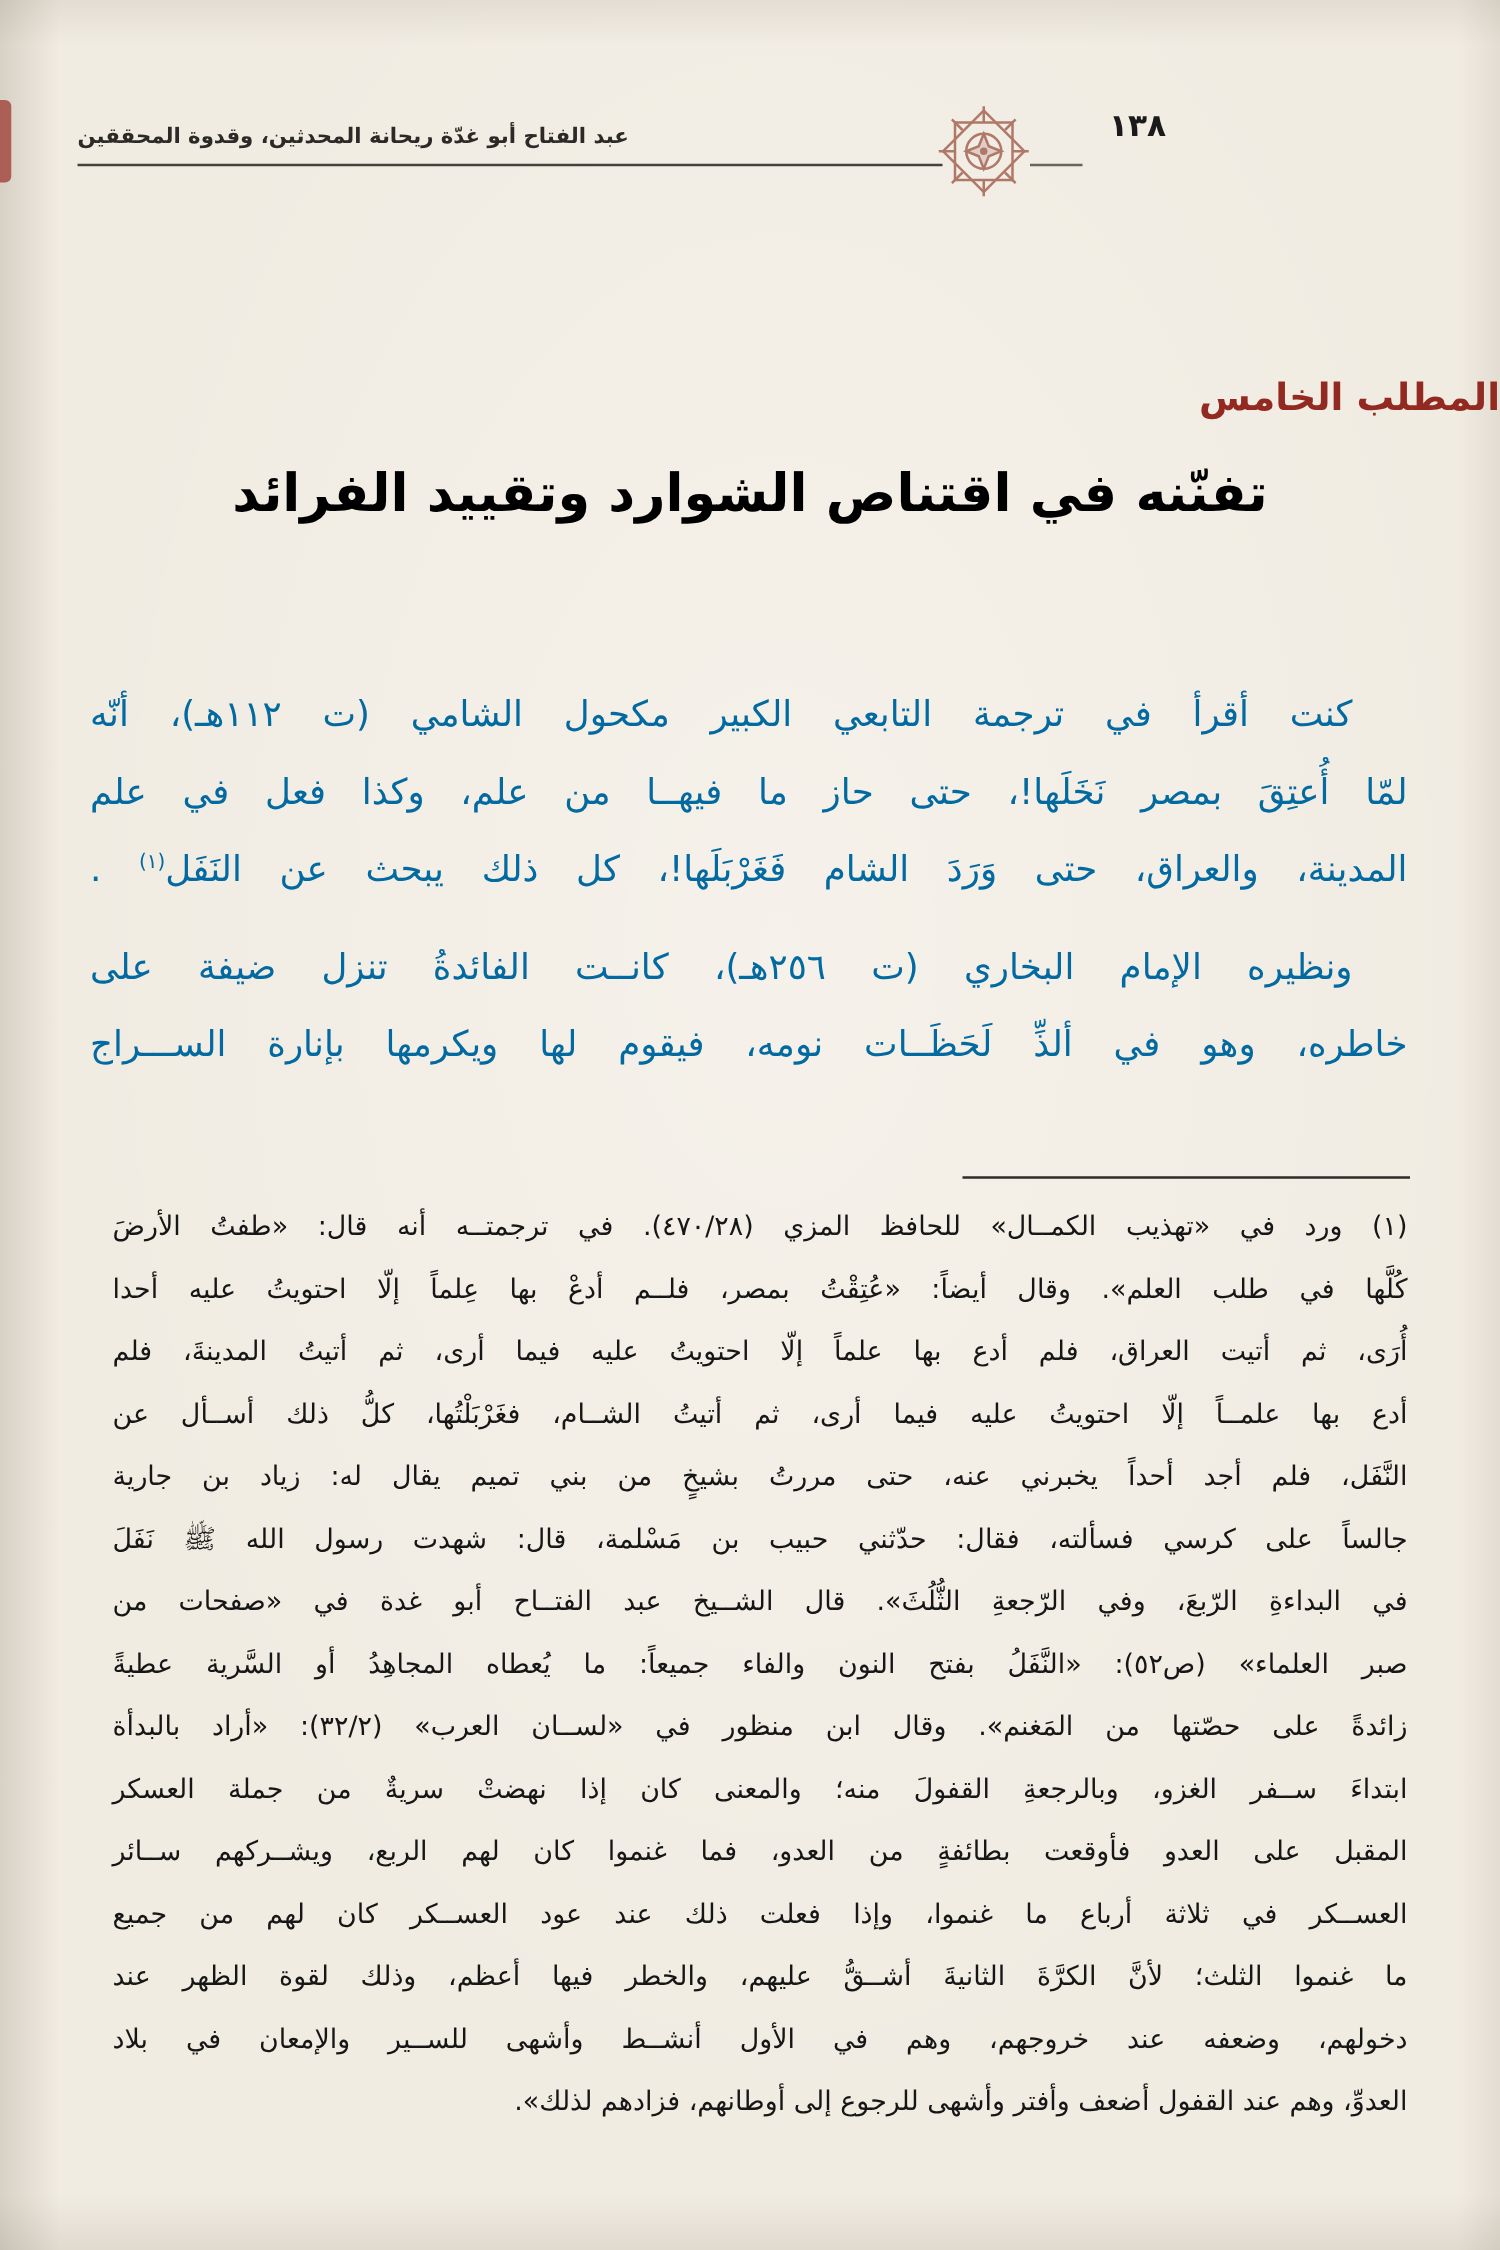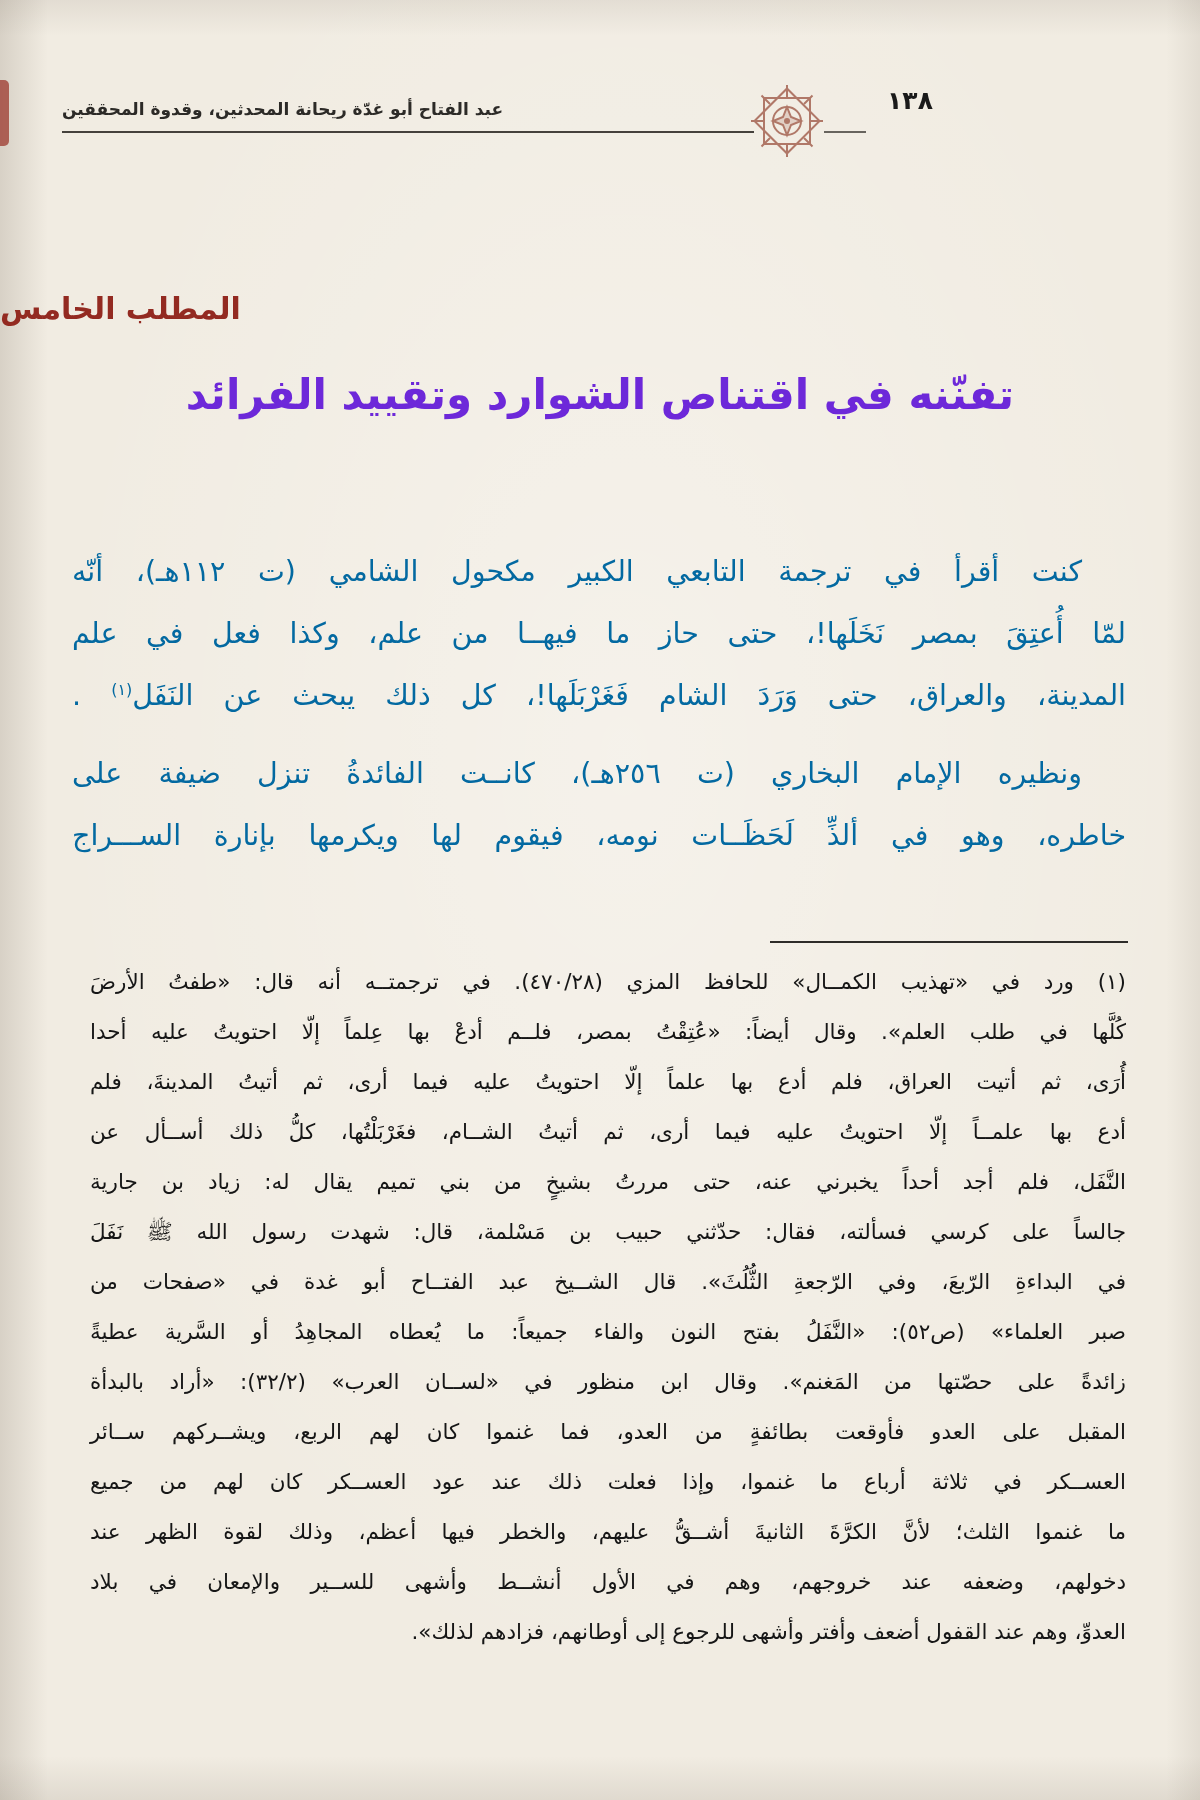--- a/index.html
+++ b/index.html
@@ -27,26 +27,26 @@
     font-size:17px; font-weight:bold; color:#2c2a27; direction:rtl;text-align:center;
   }
   .page-number {
     position:absolute; left:872px; top:86px; width:76px; text-align:center;
     font-size:25px; font-weight:bold; color:#1a1a1a; letter-spacing:1px;
   }
   .header-rule { position:absolute; left:62px; top:131px; width:692px; height:2px; background:#45413c; }
   .header-rule-stub { position:absolute; left:824px; top:131px; width:42px; height:2px; background:#45413c; opacity:.8; }
   .ornament { position:absolute; left:746px; top:80px; width:82px; height:82px; }
   .kicker {
-    position:absolute; top:291px; left:0; width:100%; text-align:left;
+    position:absolute; top:301px; left:0; width:100%; text-align:right;
     font-size:30px; font-weight:bold; color:#932a21;
   }
   .main-title {
     position:absolute; top:370px; left:0; width:100%; text-align:center;
-    font-size:42px; font-weight:bold; color:#6d28d9;
+    font-size:42px; font-weight:bold; color:#000000;
   }
   .body-text { position:absolute; right:74px; left:72px; top:541px; }
   .bline {
     font-size:28.5px; line-height:62px; color:#0369a1;
     text-align:justify; text-align-last:justify;
   }
   .indent { padding-right:44px; }
   .pgap { height:16px; }
   sup.fnref { font-size:16px; line-height:0; }
   .foot-rule { position:absolute; right:72px; top:941px; width:358px; height:2px; background:#2e2c29; }
@@ -100,20 +100,21 @@
   <div class="footnote">
     <div class="fline">(١) ورد في «تهذيب الكمــال» للحافظ المزي (٤٧٠/٢٨). في ترجمتــه أنه قال: «طفتُ الأرضَ</div>
     <div class="fline">كُلَّها في طلب العلم». وقال أيضاً: «عُتِقْتُ بمصر، فلــم أدعْ بها عِلماً إلّا احتويتُ عليه أحدا</div>
     <div class="fline">أُرَى، ثم أتيت العراق، فلم أدع بها علماً إلّا احتويتُ عليه فيما أرى، ثم أتيتُ المدينةَ، فلم</div>
     <div class="fline">أدع بها علمــاً إلّا احتويتُ عليه فيما أرى، ثم أتيتُ الشــام، فغَرْبَلْتُها، كلُّ ذلك أســأل عن</div>
     <div class="fline">النَّفَل، فلم أجد أحداً يخبرني عنه، حتى مررتُ بشيخٍ من بني تميم يقال له: زياد بن جارية</div>
     <div class="fline">جالساً على كرسي فسألته، فقال: حدّثني حبيب بن مَسْلمة، قال: شهدت رسول الله ﷺ نَفَلَ</div>
     <div class="fline">في البداءةِ الرّبعَ، وفي الرّجعةِ الثُّلُثَ». قال الشــيخ عبد الفتــاح أبو غدة في «صفحات من</div>
     <div class="fline">صبر العلماء» (ص٥٢): «النَّفَلُ بفتح النون والفاء جميعاً: ما يُعطاه المجاهِدُ أو السَّرية عطيةً</div>
     <div class="fline">زائدةً على حصّتها من المَغنم». وقال ابن منظور في «لســان العرب» (٣٢/٢): «أراد بالبدأة</div>
+    <div class="fline">ابتداءَ ســفر الغزو، وبالرجعةِ القفولَ منه؛ والمعنى كان إذا نهضتْ سريةٌ من جملة العسكر</div>
     <div class="fline">المقبل على العدو فأوقعت بطائفةٍ من العدو، فما غنموا كان لهم الربع، ويشــركهم ســائر</div>
     <div class="fline">العســكر في ثلاثة أرباع ما غنموا، وإذا فعلت ذلك عند عود العســكر كان لهم من جميع</div>
     <div class="fline">ما غنموا الثلث؛ لأنَّ الكرَّةَ الثانيةَ أشــقُّ عليهم، والخطر فيها أعظم، وذلك لقوة الظهر عند</div>
     <div class="fline">دخولهم، وضعفه عند خروجهم، وهم في الأول أنشــط وأشهى للســير والإمعان في بلاد</div>
     <div class="fline last">العدوِّ، وهم عند القفول أضعف وأفتر وأشهى للرجوع إلى أوطانهم، فزادهم لذلك».</div>
   </div>
 
 </div>
 
 </body></html>

